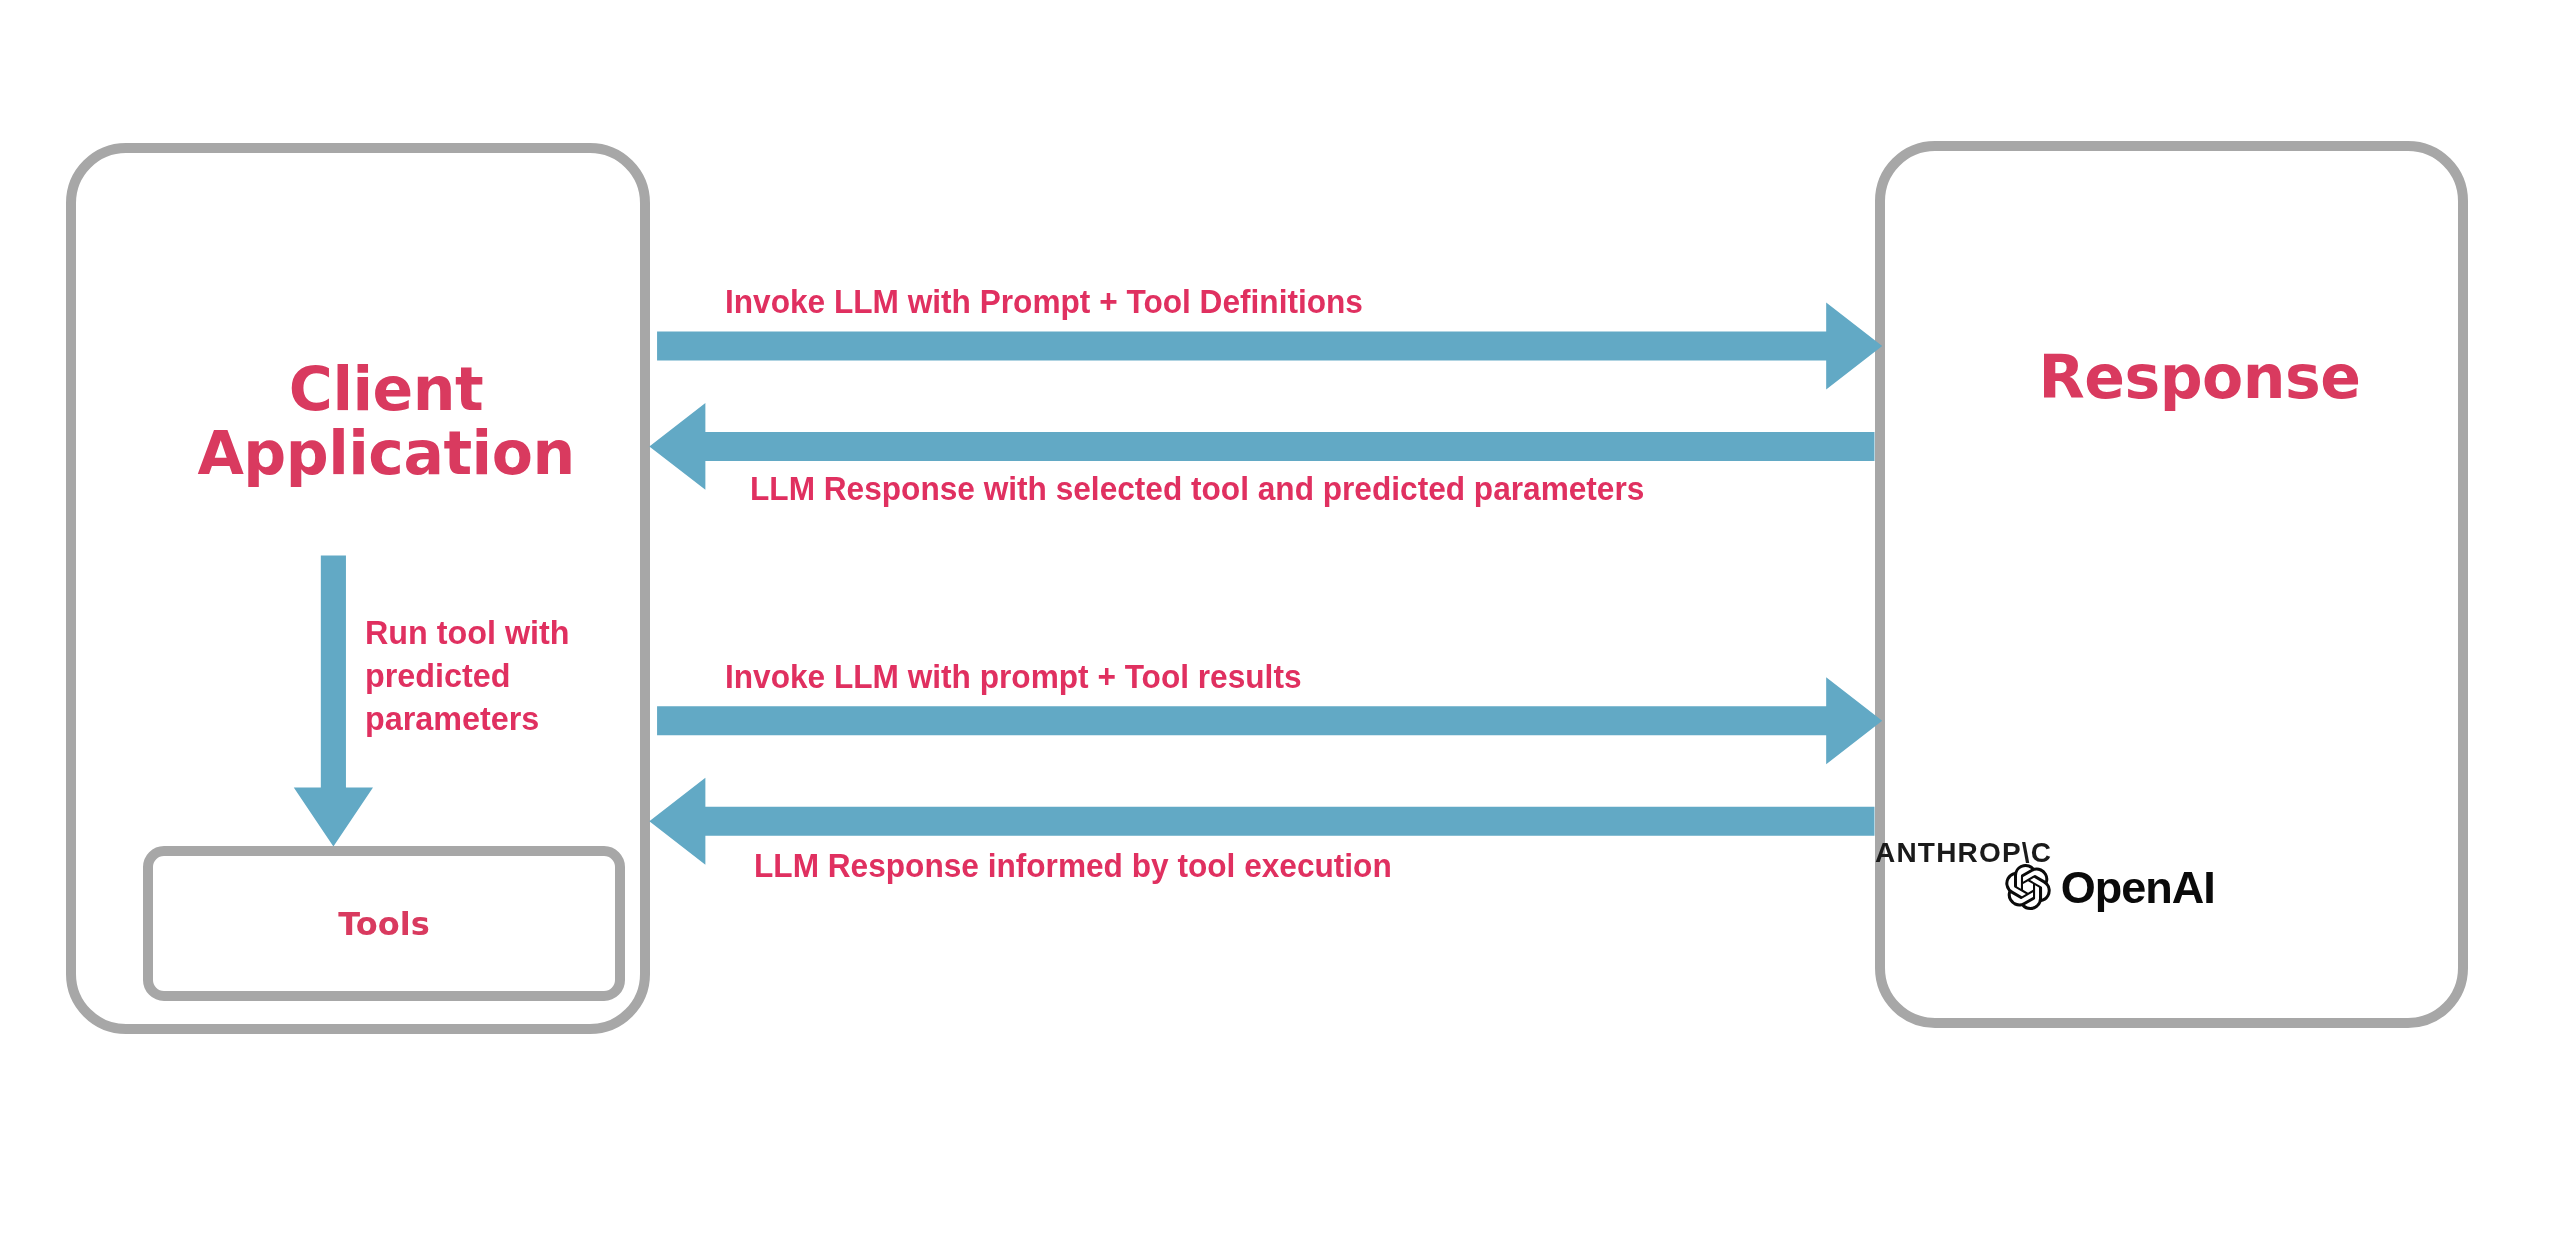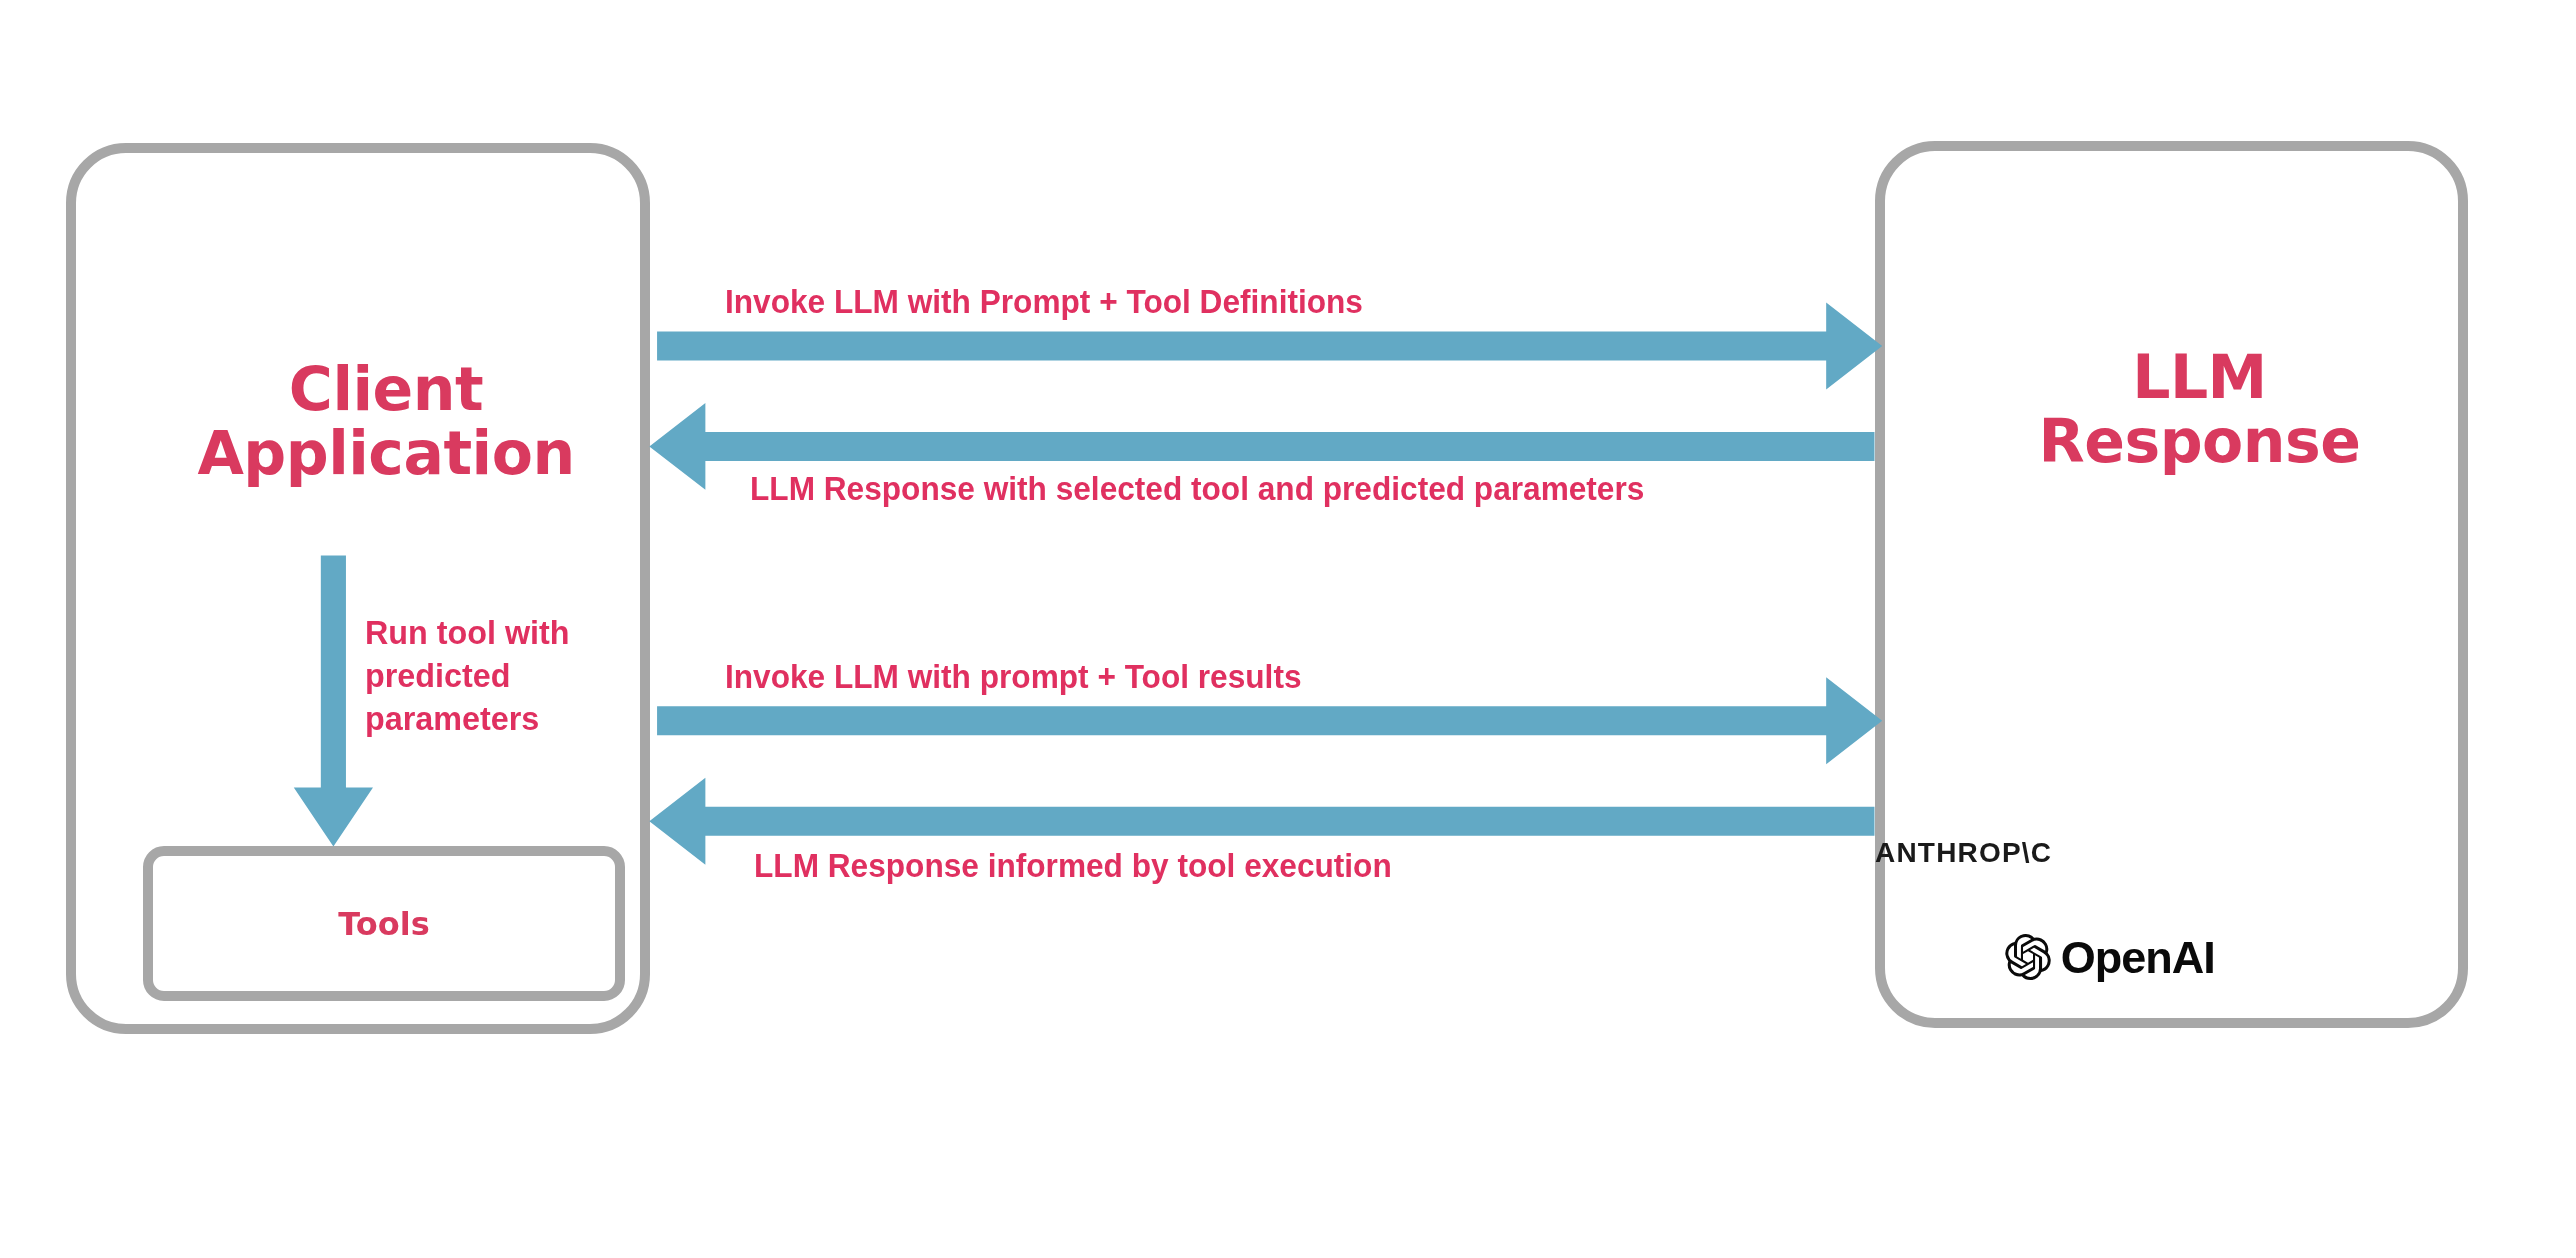--- a/index.html
+++ b/index.html
@@ -130,21 +130,21 @@
     text-align: left;
     color: #1a1a1a;
     font-family: "Liberation Sans", sans-serif;
     font-weight: 700;
     font-size: 28px;
     letter-spacing: 1.2px;
   }
   #openai-logo {
     position: absolute;
     left: 1875px;
-    top: 934px;
+    top: 864px;
     width: 470px;
     display: flex;
     align-items: center;
     justify-content: center;
     gap: 9.7px;
   }
   #openai-wordmark {
     color: #0a0a0a;
     font-family: "Liberation Sans", sans-serif;
     font-weight: 600;
@@ -177,21 +177,20 @@
     <span class="tools-label">Tools</span>
   </div>
 
   <div id="label-run-tool">Run tool with
 predicted
 parameters</div>
 
   <div class="node-box" id="provider-box"></div>
 
   <div class="node-title" id="provider-title">
-    <div>LLM</div>
     <div>Response</div>
   </div>
 
   <div id="anthropic-logo">ANTHROP\C</div>
 
   <div id="openai-logo">
     <span style="display:flex;">
       <svg width="46" height="46" viewBox="0 0 24 24" aria-hidden="true">
         <path fill="#0a0a0a" d="M22.2819 9.8211a5.9847 5.9847 0 0 0-.5157-4.9108 6.0462 6.0462 0 0 0-6.5098-2.9A6.0651 6.0651 0 0 0 4.9807 4.1818a5.9847 5.9847 0 0 0-3.9977 2.9 6.0462 6.0462 0 0 0 .7427 7.0966 5.98 5.98 0 0 0 .511 4.9107 6.051 6.051 0 0 0 6.5146 2.9001A5.9847 5.9847 0 0 0 13.2599 24a6.0557 6.0557 0 0 0 5.7718-4.2058 5.9894 5.9894 0 0 0 3.9977-2.9001 6.0557 6.0557 0 0 0-.7475-7.0729zm-9.022 12.6081a4.4755 4.4755 0 0 1-2.8764-1.0408l.1419-.0804 4.7783-2.7582a.7948.7948 0 0 0 .3927-.6813v-6.7369l2.0201 1.1686a.071.071 0 0 1 .038.052v5.5826a4.504 4.504 0 0 1-4.4945 4.4944zm-9.6607-4.1254a4.4708 4.4708 0 0 1-.5346-3.0137l.142.0852 4.783 2.7582a.7712.7712 0 0 0 .7806 0l5.8428-3.3685v2.3324a.0804.0804 0 0 1-.0332.0615L9.74 19.9502a4.4992 4.4992 0 0 1-6.1408-1.6464zM2.3408 7.8956a4.485 4.485 0 0 1 2.3655-1.9728V11.6a.7664.7664 0 0 0 .3879.6765l5.8144 3.3543-2.0201 1.1685a.0757.0757 0 0 1-.071 0l-4.8303-2.7865A4.504 4.504 0 0 1 2.3408 7.872zm16.5963 3.8558L13.1038 8.364 15.1192 7.2a.0757.0757 0 0 1 .071 0l4.8303 2.7913a4.4944 4.4944 0 0 1-.6765 8.1042v-5.6772a.79.79 0 0 0-.407-.667zm2.0107-3.0231l-.142-.0852-4.7735-2.7818a.7759.7759 0 0 0-.7854 0L9.409 9.2297V6.8974a.0662.0662 0 0 1 .0284-.0615l4.8303-2.7866a4.4992 4.4992 0 0 1 6.6802 4.66zM8.3065 12.863l-2.02-1.1638a.0804.0804 0 0 1-.038-.0567V6.0742a4.4992 4.4992 0 0 1 7.3757-3.4537l-.142.0805L8.704 5.459a.7948.7948 0 0 0-.3927.6813zm1.0976-2.3654l2.602-1.4998 2.6069 1.4998v2.9994l-2.5974 1.4997-2.6067-1.4997Z"></path>
       </svg>

